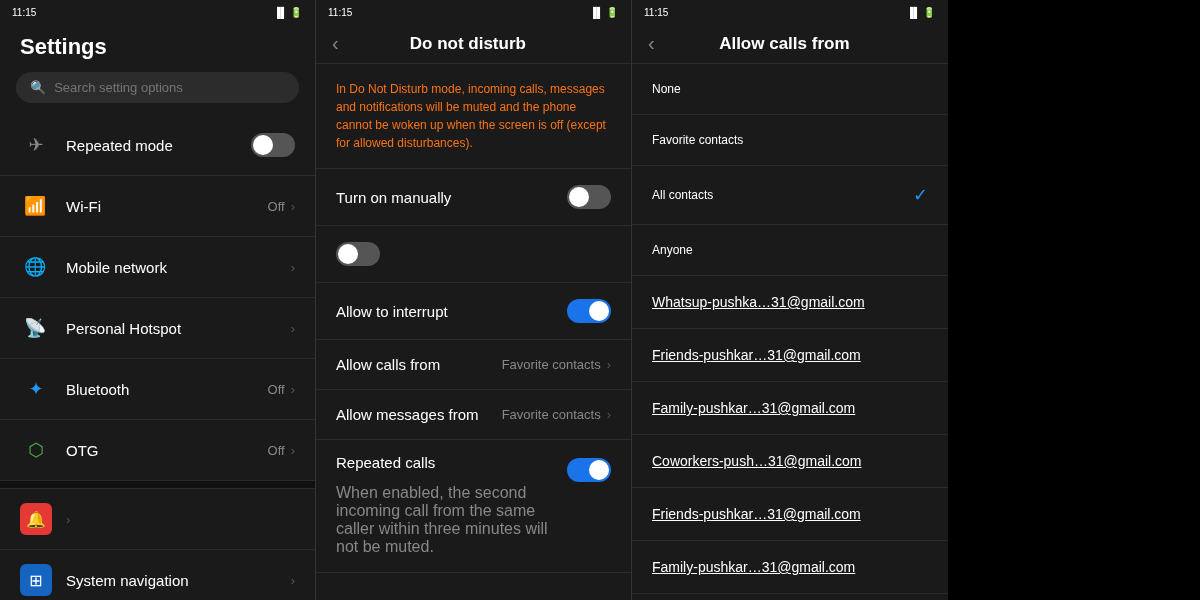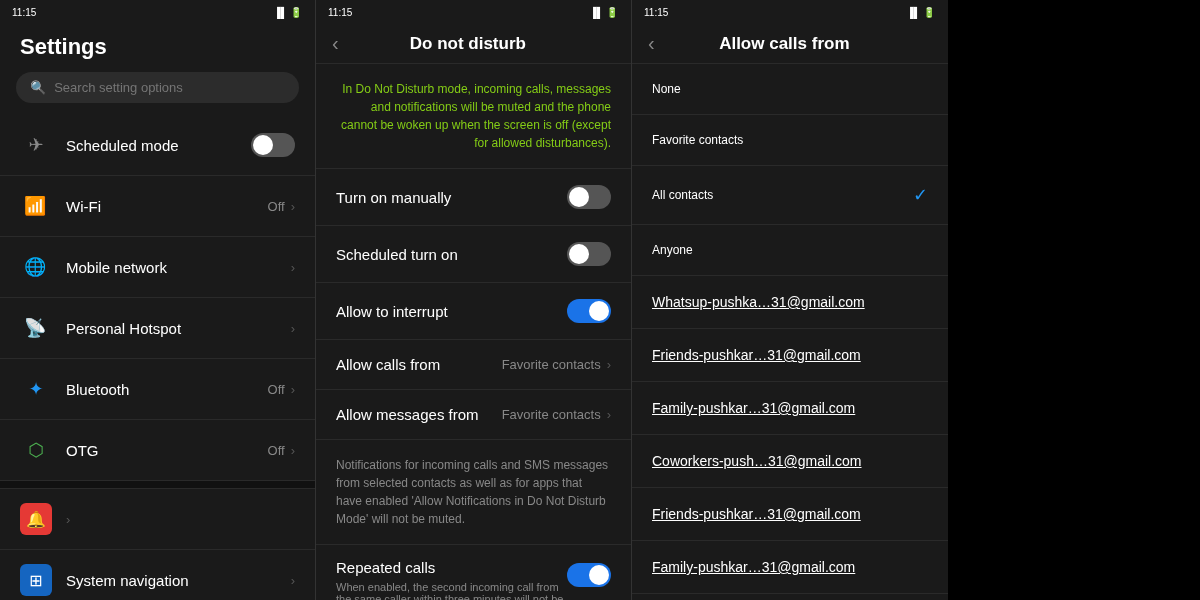--- a/index.html
+++ b/index.html
@@ -151,24 +151,23 @@
       font-size: 17px;
       font-weight: 600;
       color: #fff;
       flex: 1;
       text-align: center;
       margin-right: 30px;
     }
     .dnd-description {
       padding: 16px 20px;
       font-size: 12px;
-      color: #84cc16;
+      color: #f97316;
       line-height: 1.5;
       border-bottom: 1px solid #2a2a2a;
-      text-align: right;
     }
     .dnd-option {
       display: flex;
       align-items: center;
       padding: 16px 20px;
       border-bottom: 1px solid #2a2a2a;
     }
     .dnd-option-label {
       flex: 1;
       font-size: 15px;
@@ -182,23 +181,23 @@
       font-size: 13px;
     }
     .dnd-note {
       padding: 16px 20px;
       font-size: 12px;
       color: #888;
       line-height: 1.5;
       border-bottom: 1px solid #2a2a2a;
     }
     .repeated-desc {
-      font-size: 11px;
+      font-size: 16px;
       color: #888;
-      margin-top: 4px;
+      margin-top: 12px;
     }
 
     
     .panel-3 { }
     .acf-header {
       display: flex;
       align-items: center;
       padding: 8px 16px;
       border-bottom: 1px solid #2a2a2a;
       flex-shrink: 0;
@@ -254,21 +253,21 @@
 
   <div class="search-bar">
     <span class="search-icon-svg">🔍</span>
     <input type="text" placeholder="Search setting options" style="">
   </div>
 
   <div class="settings-list">
 
     <div class="settings-item">
       <div class="item-icon" style="color:#888;font-size:18px;">✈</div>
-      <span class="item-label">Scheduled mode</span>
+      <span class="item-label">Repeated mode</span>
       <div class="toggle off"></div>
     </div>
 
     <div class="settings-item">
       <div class="item-icon" style="color:#4CAF50;font-size:18px;">📶</div>
       <span class="item-label">Wi-Fi</span>
       <span class="item-value">Off</span>
       <span class="chevron">›</span>
     </div>
 
@@ -331,21 +330,20 @@
   </div>
 
   <div class="dnd-description">In Do Not Disturb mode, incoming calls, messages and notifications will be muted and the phone cannot be woken up when the screen is off (except for allowed disturbances).</div>
 
   <div class="dnd-option">
     <span class="dnd-option-label">Turn on manually</span>
     <div class="toggle off"></div>
   </div>
 
   <div class="dnd-option">
-    <span class="dnd-option-label">Scheduled turn on</span>
     <div class="toggle off"></div>
   </div>
 
   <div class="dnd-option">
     <span class="dnd-option-label">Allow to interrupt</span>
     <div class="toggle on"></div>
   </div>
 
   <div class="dnd-option">
     <span class="dnd-option-label">Allow calls from</span>
@@ -356,21 +354,20 @@
   </div>
 
   <div class="dnd-option">
     <span class="dnd-option-label">Allow messages from</span>
     <div class="dnd-option-right">
       <span>Favorite contacts</span>
       <span class="chevron">›</span>
     </div>
   </div>
 
-  <div class="dnd-note">Notifications for incoming calls and SMS messages from selected contacts as well as for apps that have enabled 'Allow Notifications in Do Not Disturb Mode' will not be muted.</div>
 
   <div class="dnd-option" style="align-items:flex-start;padding-top:14px;">
     <div style="flex:1;">
       <span class="dnd-option-label">Repeated calls</span>
       <div class="repeated-desc">When enabled, the second incoming call from the same caller within three minutes will not be muted.</div>
     </div>
     <div class="toggle on" style="margin-top:4px;flex-shrink:0;"></div>
   </div>
 
 </div>

